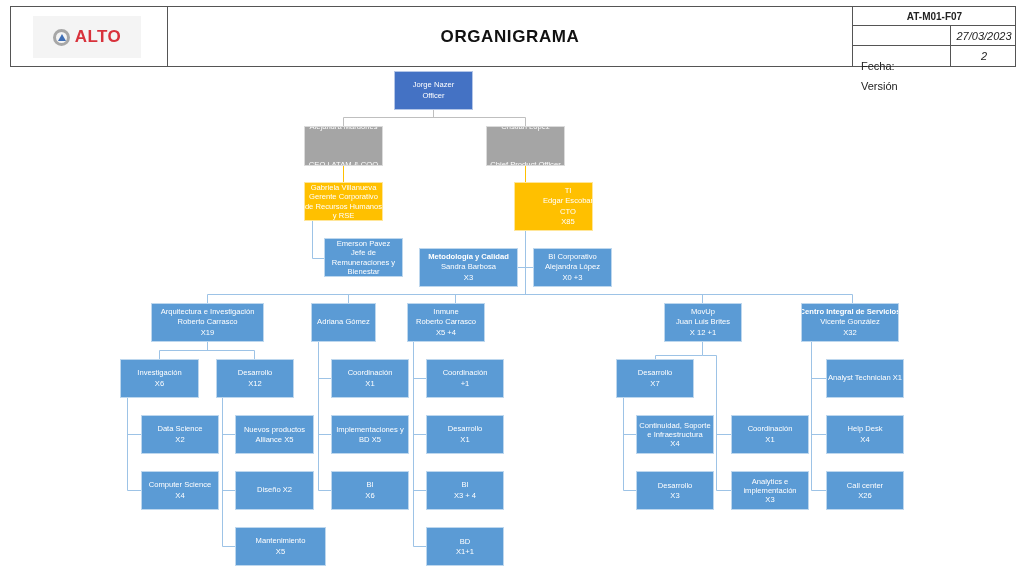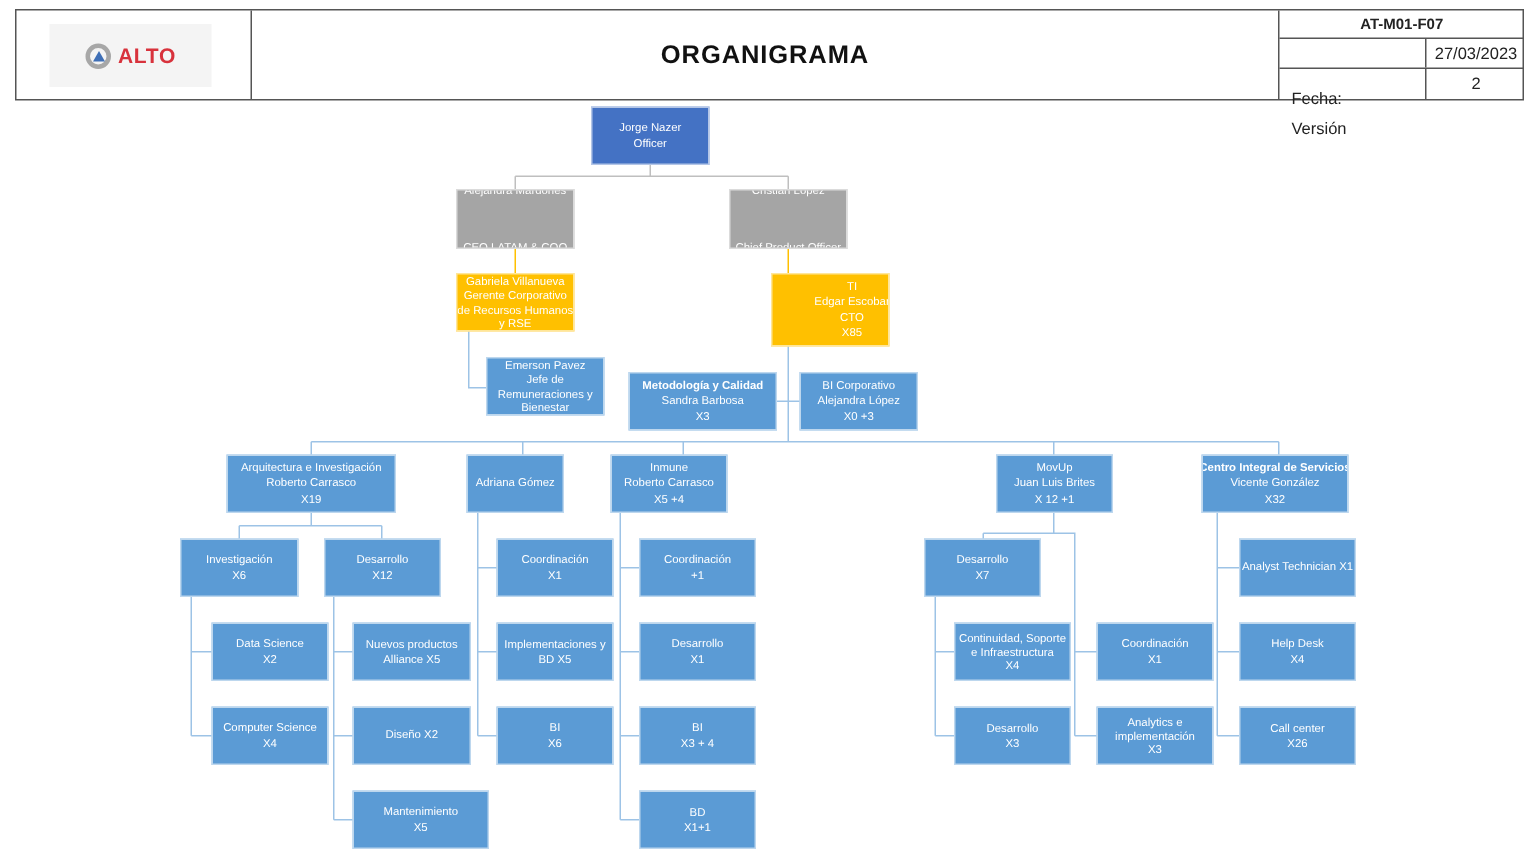--- a/index.html
+++ b/index.html
@@ -6,30 +6,30 @@
   body {
     width: 1024px; height: 576px; background: #ffffff; position: relative; overflow: hidden;
     font-family: "Liberation Sans", sans-serif;
   }
   .hdr { position: absolute; left: 10px; top: 6px; width: 1006px; height: 61px; border: 1px solid #555; box-sizing: border-box; }
   .hdr .cell { position: absolute; box-sizing: border-box; }
   .logo-cell { left: 0; top: 0; width: 157px; height: 59px; border-right: 1px solid #555; }
   .logo-box { position: absolute; left: 22px; top: 9px; width: 108px; height: 42px; background: #f4f4f4; display: flex; align-items: center; justify-content: center; gap: 5px; }
   .logo-circle { width: 17px; height: 17px; border: 3px solid #a7a7a7; border-radius: 50%; box-sizing: border-box; position: relative; }
   .logo-circle::after { content: ""; position: absolute; left: 2px; top: 2px; width: 0; height: 0; border-left: 4.5px solid transparent; border-right: 4.5px solid transparent; border-bottom: 7px solid #3f6fb6; }
-  .logo-text { color: #d8323c; font-weight: bold; font-size: 14px; letter-spacing: 0.5px; }
+  .logo-text { color: #d8323c; font-weight: bold; font-size: 17px; letter-spacing: 0.5px; }
   .title-cell { left: 157px; top: 0; width: 684px; height: 59px; display: flex; align-items: center; justify-content: center; }
   .title-cell span { font-weight: bold; font-size: 17px; letter-spacing: 0.6px; color: #111; }
   .meta { left: 841px; top: 0; width: 163px; height: 59px; border-left: 1px solid #555; }
   .meta .row { position: absolute; left: 0; width: 163px; box-sizing: border-box; font-size: 11px; color: #222; }
   .meta .code { top: 0; height: 19px; border-bottom: 1px solid #555; text-align: center; line-height: 19px; font-weight: bold; font-size: 10px; }
   .meta .r2 { top: 19px; height: 20px; border-bottom: 1px solid #555; }
   .meta .r3 { top: 39px; height: 20px; }
   .meta .lbl { position: absolute; left: 8px; top: 0; line-height: 20px; margin-top: 30px; }
-  .meta .val { position: absolute; left: 97px; top: 0; width: 66px; height: 100%; border-left: 1px solid #555; text-align: center; line-height: 20px; }
+  .meta .val { position: absolute; left: 97px; top: 0; width: 66px; height: 100%; border-left: 1px solid #555; text-align: center; line-height: 20px; font-style: italic; }
 
   .box { position: absolute; box-sizing: border-box; display: flex; flex-direction: column; align-items: center; justify-content: center; text-align: right; color: #ffffff; font-size: 7.6px; line-height: 1.35; border: 1px solid rgba(255,255,255,0.6); padding: 0 1px; white-space: nowrap; overflow: hidden; }
   .box.blue { background: #5b9bd5; }
   .box.dark { background: #4472c4; }
   .box.gray { background: #a5a5a5; gap: 28px; }
   .box.gold { background: #ffc000; }
   .box .b { font-weight: bold; }
   .box span { display: block; }
 
   svg#lines { position: absolute; left: 0; top: 0; }

